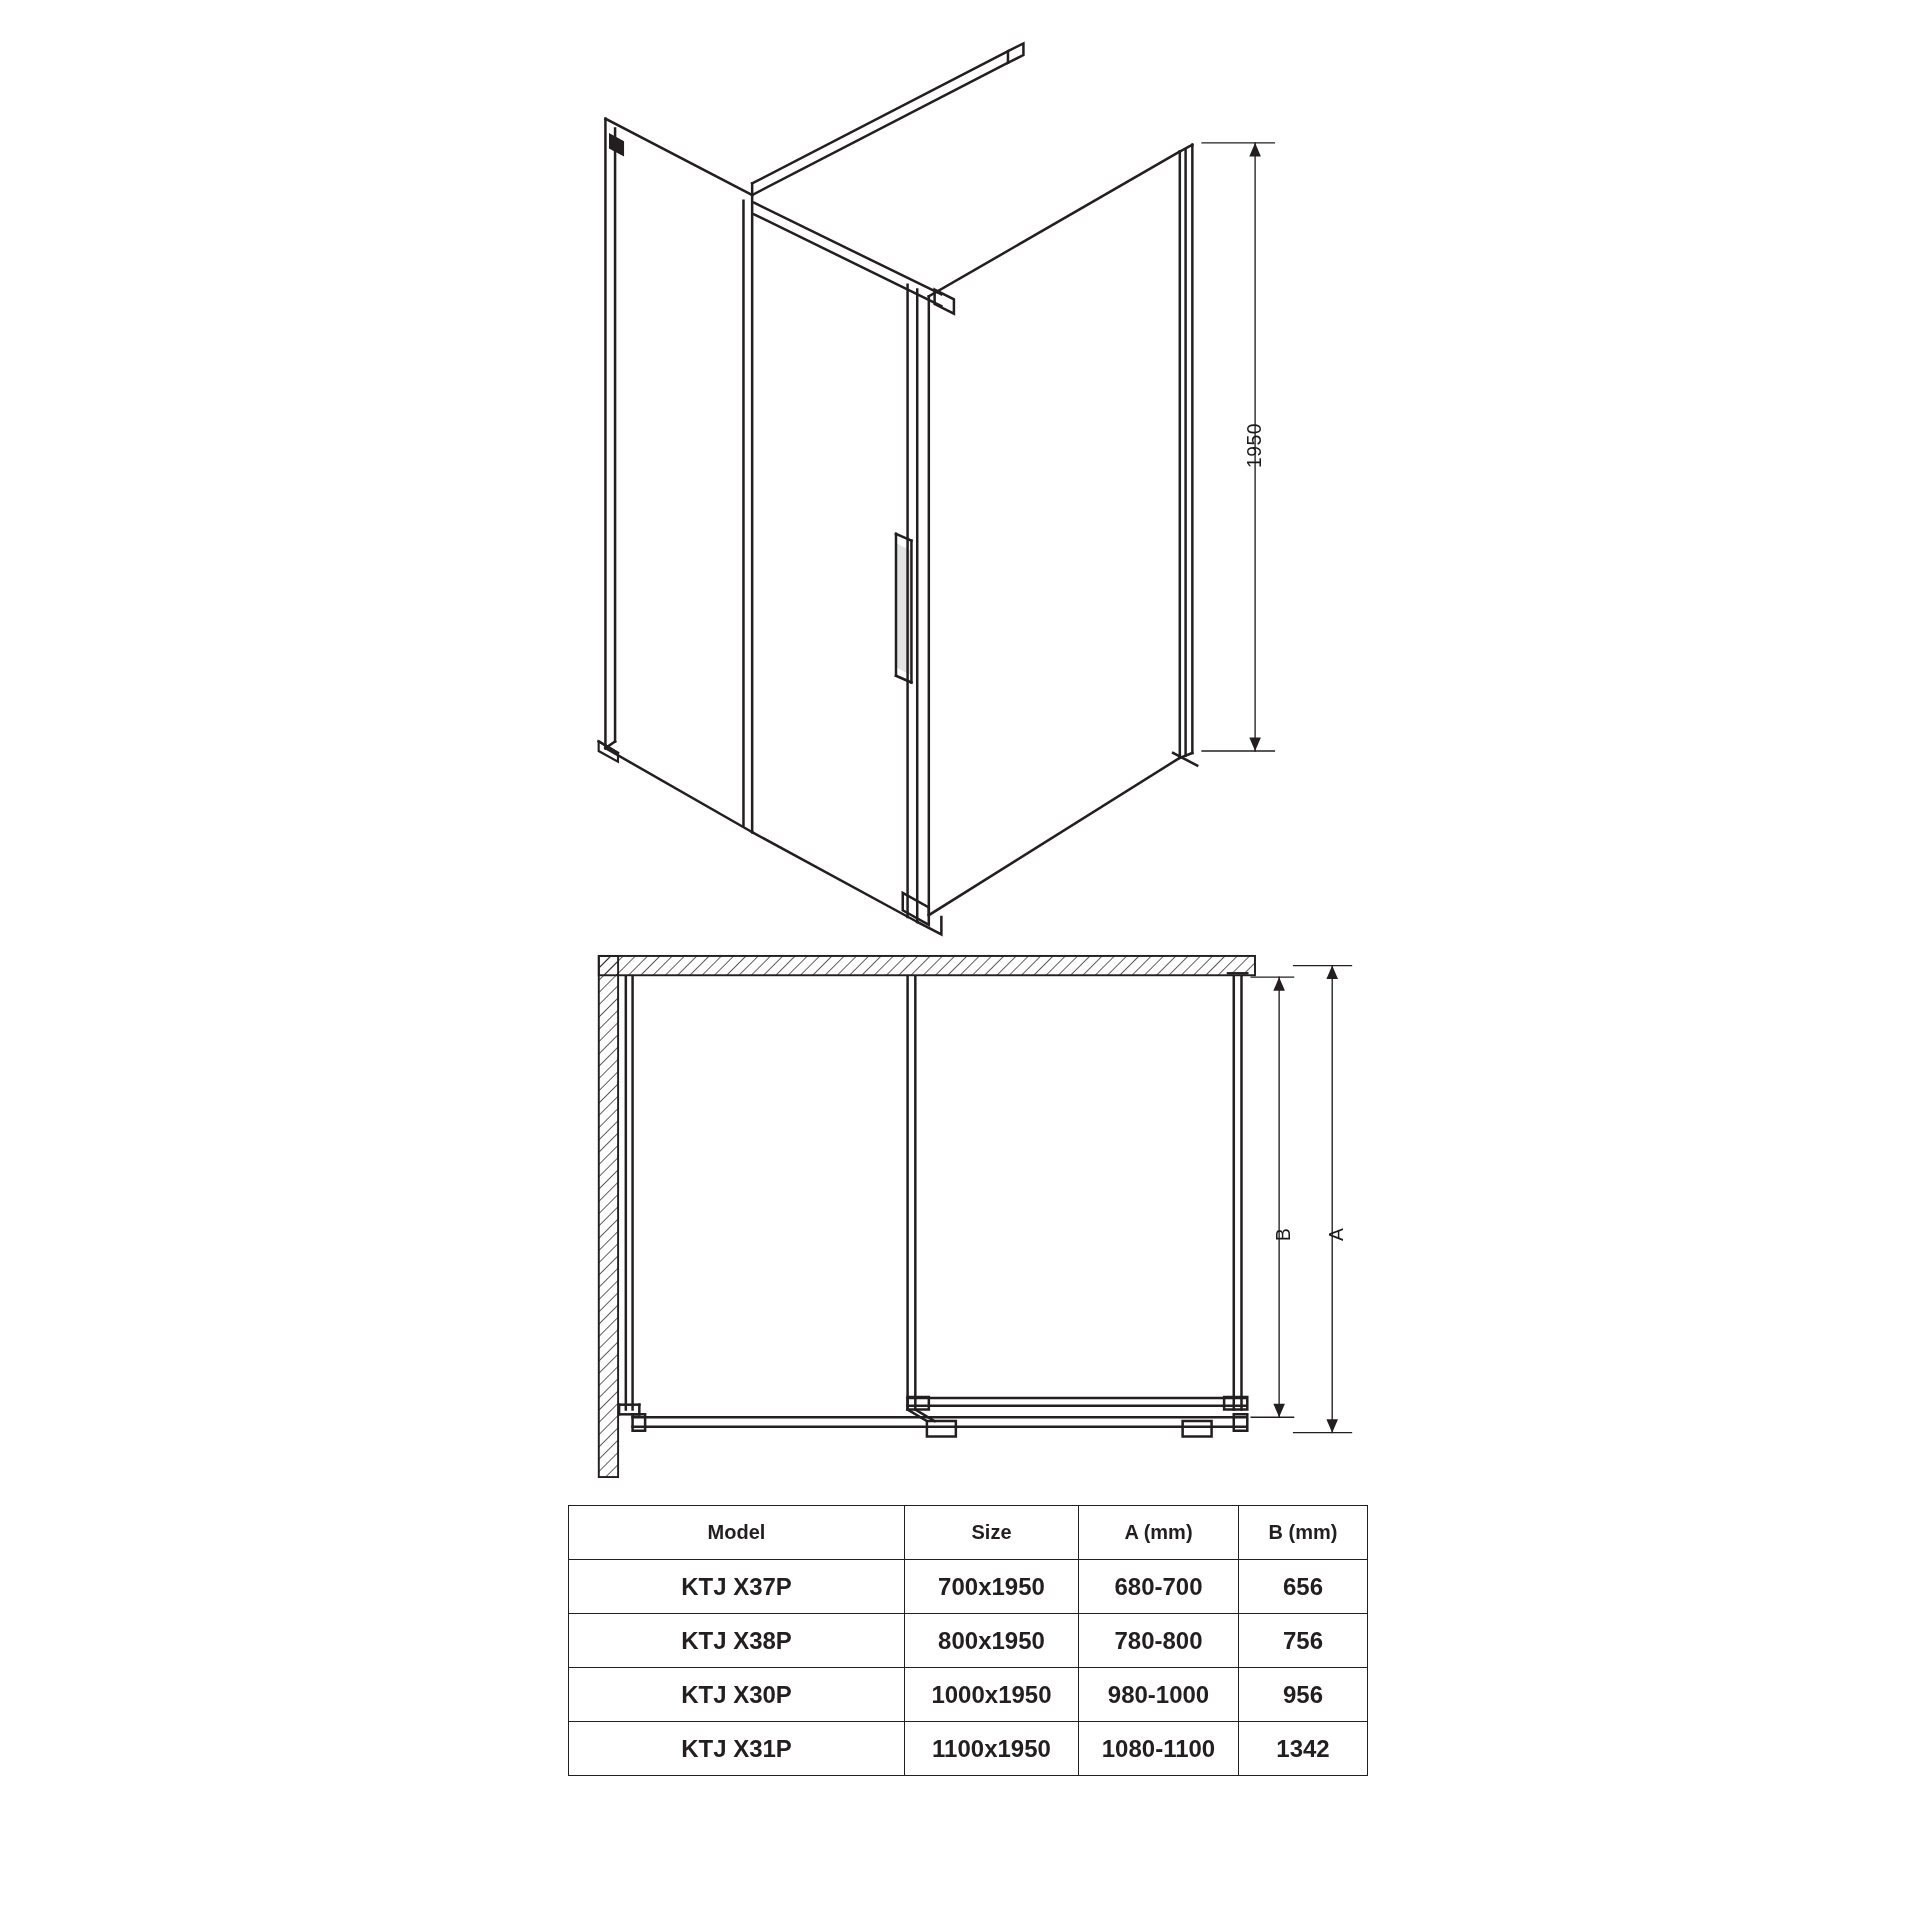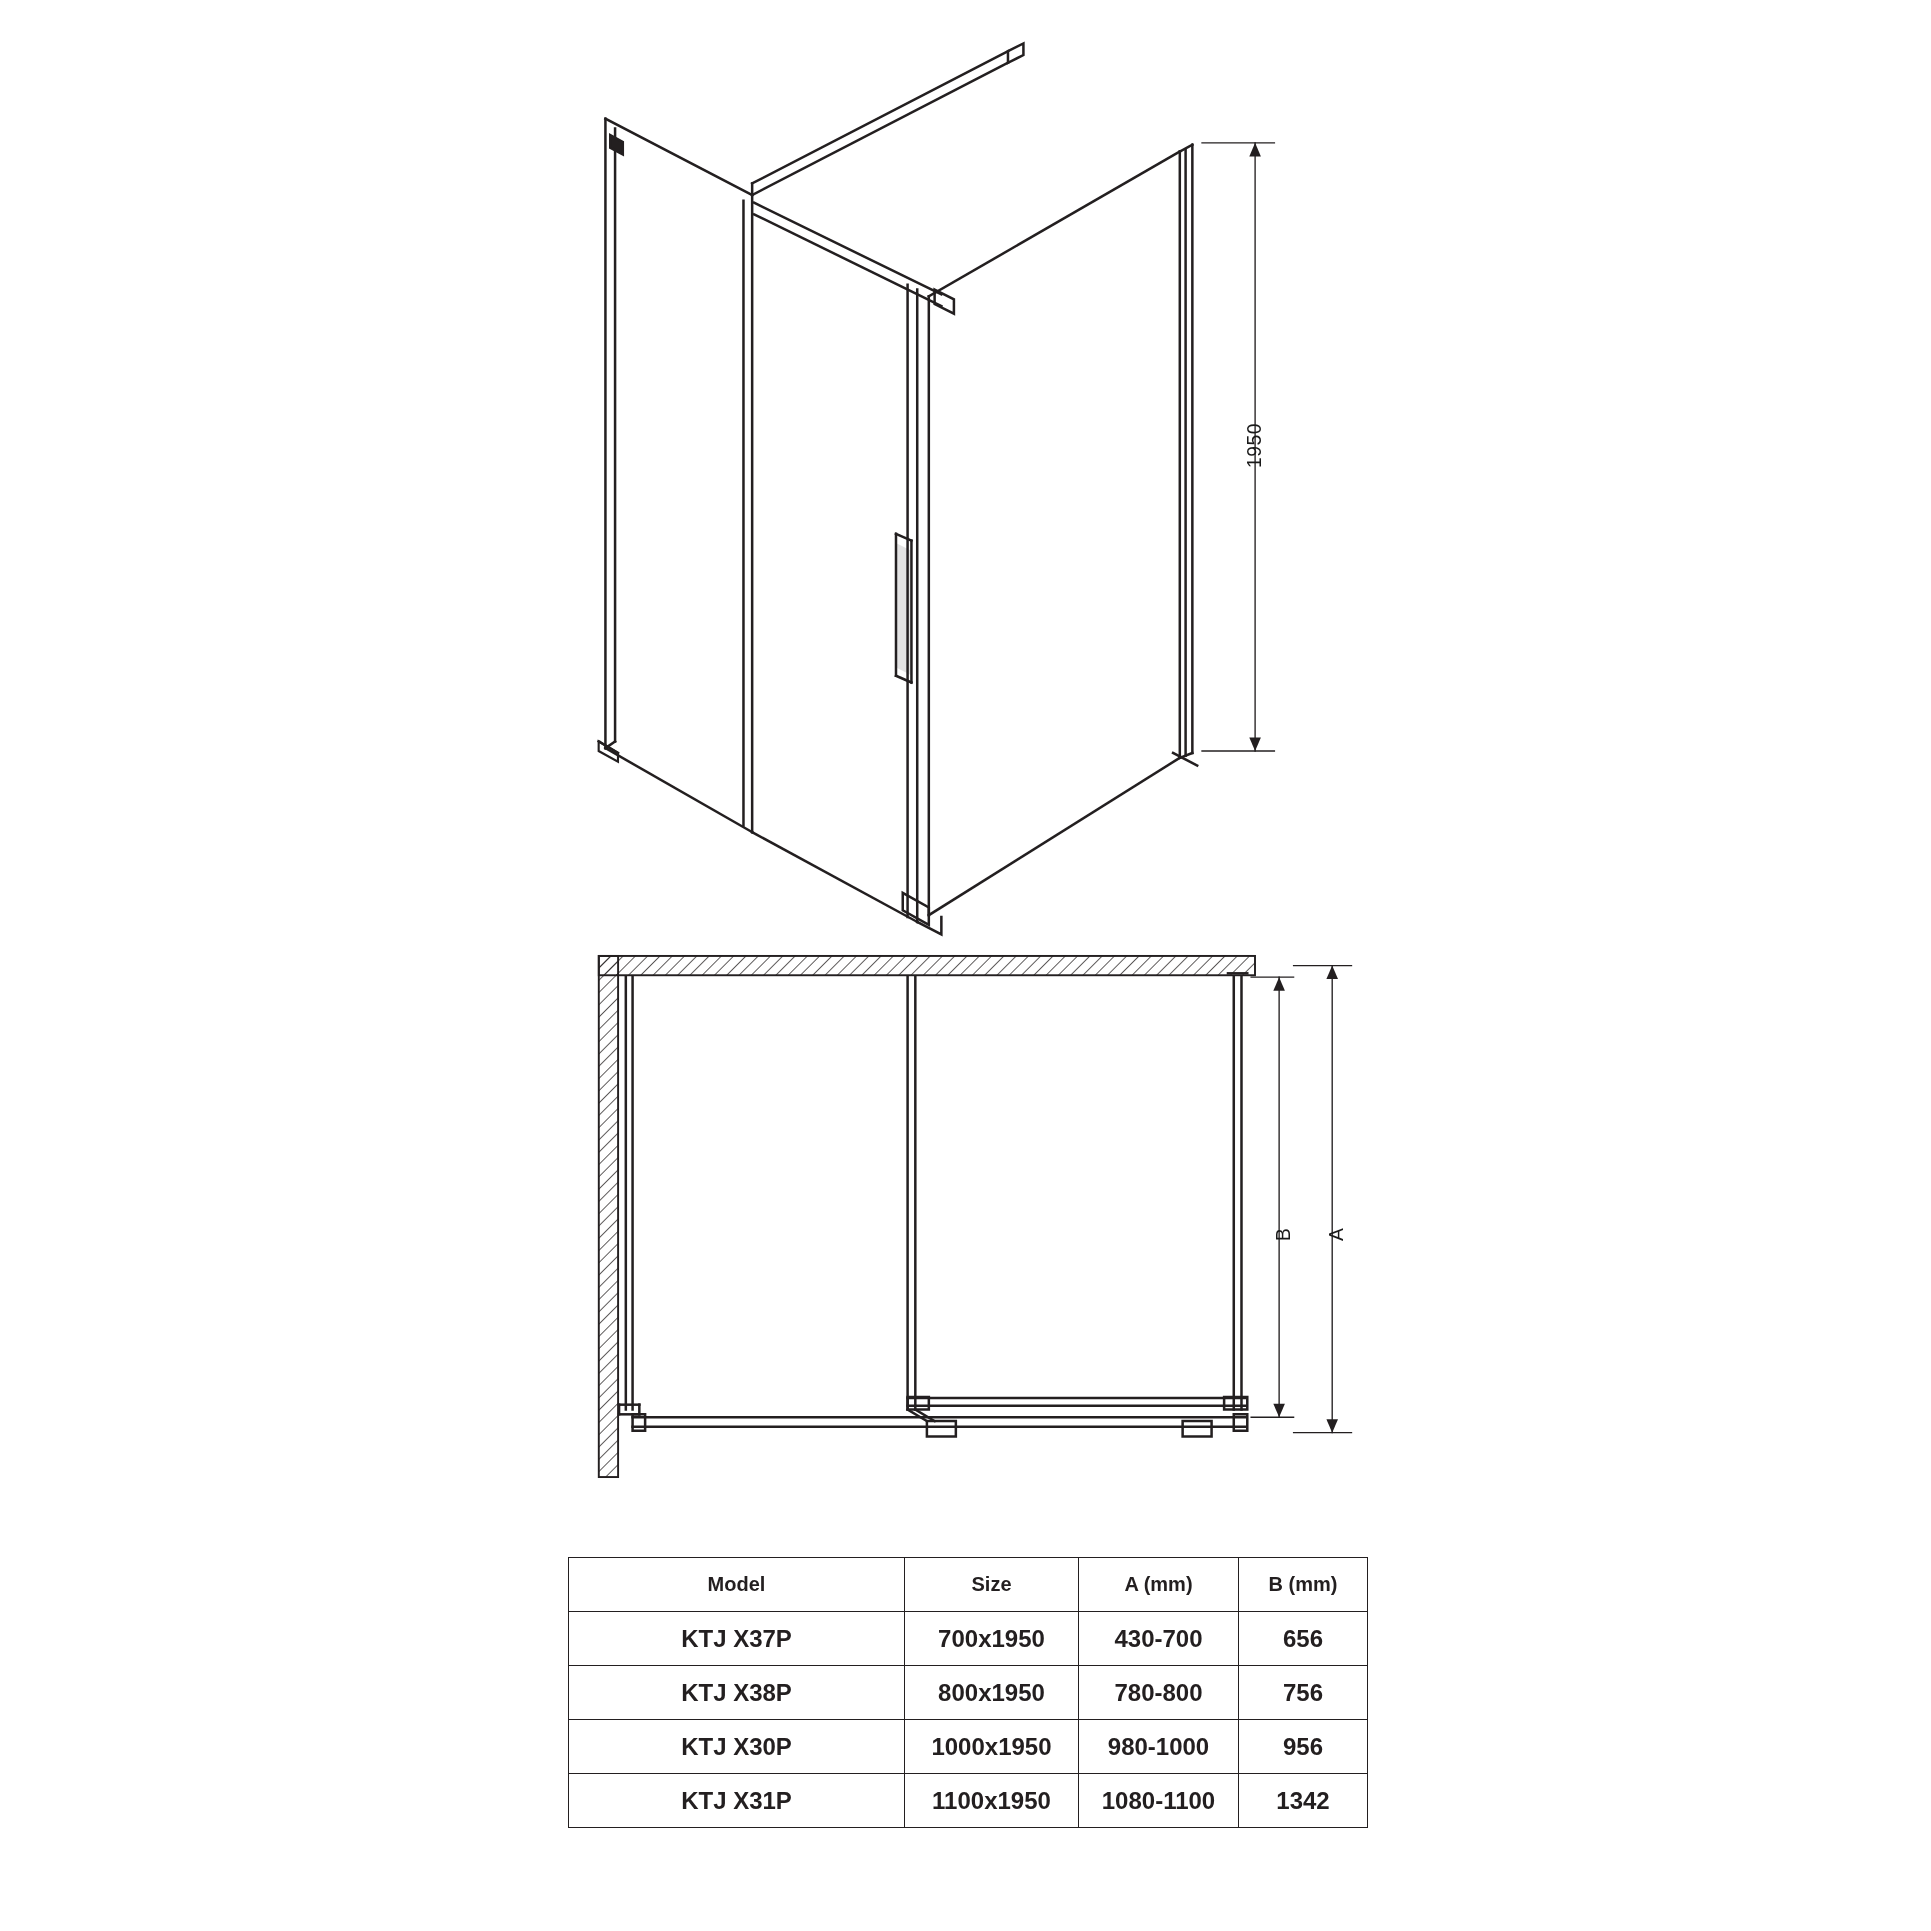--- a/index.html
+++ b/index.html
@@ -5,21 +5,21 @@
   html,body{margin:0;padding:0;background:#ffffff;}
   body{width:1931px;height:1931px;font-family:"Liberation Sans",sans-serif;color:#1a1a1a;position:relative;overflow:hidden;}
   .sheet{position:absolute;left:0;top:0;width:1931px;height:1931px;}
   svg{display:block;}
   .dimlabel{position:absolute;font-size:19.3px;letter-spacing:0.5px;color:#1a1a1a;}
   .rot{transform:rotate(-90deg);transform-origin:left top;white-space:nowrap;}
 
   
   table.spec{
     position:absolute;
-    left:568px; top:1557px;
+    left:568px; top:1505px;
     width:799px;
     border-collapse:collapse;
     table-layout:fixed;
   }
   table.spec td,table.spec th{
     border:1px solid #231f20;
     text-align:center;
     vertical-align:middle;
     font-size:24px;
     font-weight:bold;
@@ -172,21 +172,21 @@
         <th>Model</th>
         <th>Size</th>
         <th>A (mm)</th>
         <th>B (mm)</th>
       </tr>
     </thead>
     <tbody>
       <tr>
         <td>KTJ X37P</td>
         <td>700x1950</td>
-        <td>430-700</td>
+        <td>680-700</td>
         <td>656</td>
       </tr>
       <tr>
         <td>KTJ X38P</td>
         <td>800x1950</td>
         <td>780-800</td>
         <td>756</td>
       </tr>
       <tr>
         <td>KTJ X30P</td>

